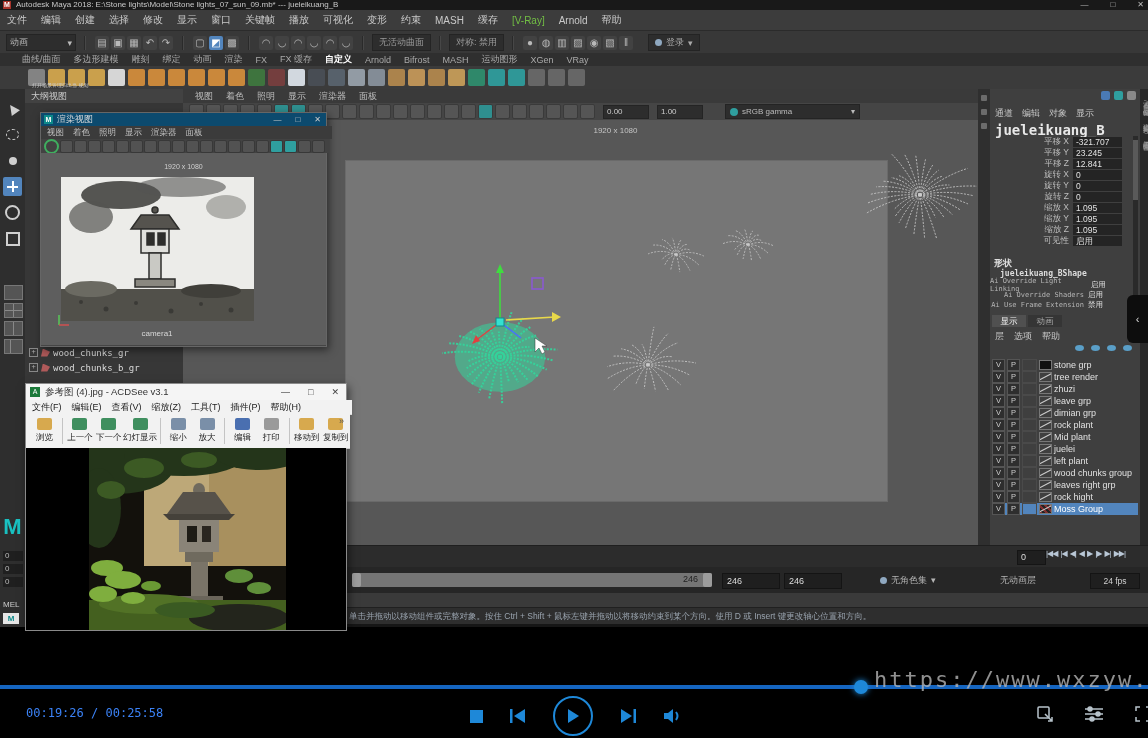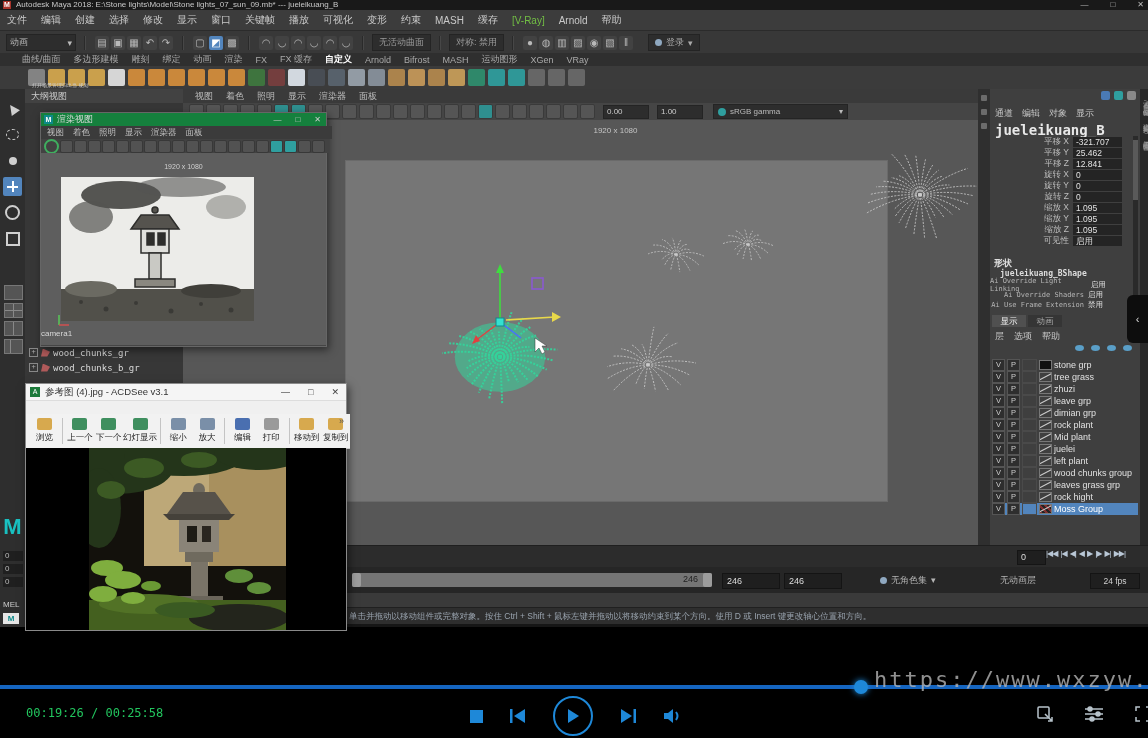--- a/index.html
+++ b/index.html
@@ -66,21 +66,21 @@
   #viewport{position:absolute;left:183px;top:89px;width:795px;height:456px;background:#565656;}
   #vp-menus{position:absolute;left:0;top:0;width:795px;height:14px;background:#3a3a3a;display:flex;
     gap:13px;align-items:center;padding-left:12px;font-size:9px;color:#bdbdbd;}
   #vp-toolbar{position:absolute;left:0;top:14px;width:795px;height:17px;background:#454545;display:flex;
     align-items:center;gap:2px;padding-left:6px;}
   .vpi{width:13px;height:13px;background:#555;border:1px solid #3a3a3a;border-radius:2px;}
   .vpi.teal{background:#2f8f8f;}
   .vp-field{width:38px;height:12px;background:#2d2d2d;border:1px solid #242424;color:#ccc;font-size:8px;
     display:flex;align-items:center;padding:0 3px;margin-left:6px;}
   #gamma-dd{width:125px;height:13px;background:#2d2d2d;border:1px solid #242424;color:#bbb;font-size:8px;
-    display:flex;align-items:center;gap:4px;padding:0 4px;margin-left:8px;justify-content:space-between;}
+    display:flex;align-items:center;gap:4px;padding:0 4px;margin-left:20px;justify-content:space-between;}
   .gamma-ball{width:8px;height:8px;border-radius:50%;background:#2f9f9f;}
   #vp-canvas{position:absolute;left:0;top:31px;width:795px;height:425px;background:#575757;overflow:hidden;}
   #gate{position:absolute;left:162px;top:40px;width:541px;height:340px;background:#767676;border:1px solid #6a6a6a;}
   #res-label{position:absolute;left:162px;top:6px;width:541px;text-align:center;font-size:8px;color:#c4c4c4;}
   #persp-label{position:absolute;left:162px;top:408px;width:541px;text-align:center;font-size:9px;color:#d0d0d0;}
   #plants{position:absolute;left:0;top:0;}
   
   #right-strip{position:absolute;left:978px;top:89px;width:12px;height:456px;background:#2f2f2f;
     display:flex;flex-direction:column;align-items:center;gap:8px;padding-top:6px;}
   .strip-dot{width:6px;height:6px;background:#6b6b6b;border-radius:1px;}
@@ -149,37 +149,37 @@
   .lb-field{position:absolute;left:3px;width:18px;height:10px;background:#1f1f1f;color:#bbb;font-size:8px;
     line-height:10px;padding-left:2px;}
   #mel-label{position:absolute;left:3px;top:55px;font-size:8px;color:#ccc;}
   #script-icon{position:absolute;left:3px;top:68px;width:16px;height:11px;background:#e6e6e6;color:#0e8a8a;
     font-size:8px;font-weight:bold;line-height:11px;text-align:center;}
   #maya-logo{position:absolute;left:0px;top:512px;width:25px;height:30px;background:#2e2e2e;color:#19c0c0;
     font-size:22px;font-weight:bold;line-height:30px;text-align:center;z-index:2;}
   
   #rw{position:absolute;left:40px;top:112px;width:285px;height:233px;background:#454545;border:1px solid #666;
     box-shadow:2px 3px 8px rgba(0,0,0,.5);z-index:5;}
-  #rw-titlebar{position:absolute;left:0;top:0;width:285px;height:13px;background:#15803d;font-size:9px;
+  #rw-titlebar{position:absolute;left:0;top:0;width:285px;height:13px;background:#0c4a6e;font-size:9px;
     line-height:13px;color:#ddd;}
   #rw-icon{position:absolute;left:3px;top:2px;width:9px;height:9px;background:#0e8a8a;color:#fff;font-size:7px;
     line-height:9px;text-align:center;font-weight:bold;}
   #rw-title-text{position:absolute;left:16px;top:0;}
   #rw-controls{position:absolute;right:5px;top:0;display:flex;gap:14px;font-size:8px;color:#ccc;}
   #rw-menus{position:absolute;left:0;top:13px;width:285px;height:13px;background:#3b3b3b;display:flex;gap:9px;
     align-items:center;padding-left:6px;font-size:8.5px;color:#c0c0c0;}
   #rw-toolbar{position:absolute;left:0;top:26px;width:285px;height:14px;background:#424242;display:flex;gap:1px;
     align-items:center;padding-left:3px;}
   .rwi{width:11px;height:11px;background:#525252;border:1px solid #383838;border-radius:2px;}
   .rwi.teal{background:#2f9f9f;}
   .rwi.ring{background:transparent;border:2px solid #3fae5f;border-radius:50%;}
   #rw-content{position:absolute;left:0;top:40px;width:285px;height:192px;background:#5e5e5e;}
   #rw-res{position:absolute;left:0;top:10px;width:285px;text-align:center;font-size:7px;color:#d0d0d0;}
   #rw-img{position:absolute;left:20px;top:24px;width:193px;height:144px;}
-  #rw-camera{position:absolute;left:0;top:176px;width:232px;font-size:8px;color:#d8d8d8;}
+  #rw-camera{position:absolute;left:0;top:176px;width:232px;text-align:center;font-size:8px;color:#d8d8d8;}
   #rw-axis{position:absolute;left:14px;top:158px;width:18px;height:18px;}
   
   #ac{position:absolute;left:25px;top:383px;width:320px;height:246px;background:#f0f0f0;border:1px solid #8a8a8a;
     box-shadow:2px 3px 8px rgba(0,0,0,.5);z-index:6;}
   #ac-titlebar{position:absolute;left:0;top:0;width:320px;height:16px;background:#f5f5f5;font-size:9.5px;
     line-height:16px;color:#333;border-bottom:1px solid #ddd;}
   #ac-icon{position:absolute;left:4px;top:3px;width:10px;height:10px;background:#1c7a3a;color:#fff;font-size:7px;
     line-height:10px;text-align:center;}
   #ac-title-text{position:absolute;left:19px;top:0;}
   #ac-controls{position:absolute;right:7px;top:0;display:flex;gap:18px;font-size:9px;color:#444;}
@@ -191,21 +191,21 @@
   .ac-ico{width:15px;height:12px;border-radius:2px;}
   .ac-lab{font-size:8.5px;color:#222;white-space:nowrap;}
   .ac-sep{width:1px;height:26px;background:#c4c4c4;margin:0 3px;}
   #ac-over{position:absolute;right:2px;top:32px;font-size:9px;color:#555;}
   #ac-content{position:absolute;left:0;top:64px;width:320px;height:182px;background:#000;}
   #ac-photo{position:absolute;left:63px;top:0;width:197px;height:182px;}
   
   #progress-line{position:absolute;left:0;top:685px;width:1148px;height:4px;background:#1565c0;z-index:10;}
   #progress-dot{position:absolute;top:680px;width:14px;height:14px;border-radius:50%;background:#1e88d8;
     box-shadow:0 0 6px #1e88d8;z-index:11;}
-  #time-display{position:absolute;left:26px;top:706px;font-size:12px;color:#22c55e;z-index:10;
+  #time-display{position:absolute;left:26px;top:706px;font-size:12px;color:#3b82f6;z-index:10;
     font-family:"DejaVu Sans Mono",monospace;}
   #vid-controls{position:absolute;left:470px;top:698px;width:220px;height:36px;z-index:10;display:flex;
     align-items:center;gap:26px;}
   .vc{color:#1e88d8;fill:#1e88d8;display:flex;align-items:center;justify-content:center;}
   #stop-btn{width:13px;height:13px;background:#1e88d8;}
   #play-btn{width:36px;height:36px;border:2px solid #1e88d8;border-radius:50%;}
   #vr-icons{position:absolute;left:1036px;top:705px;display:flex;gap:30px;z-index:12;}
   .vri{stroke:#b8c4cc;fill:none;stroke-width:1.5;}
   #watermark{position:absolute;right:14px;top:658px;text-align:right;z-index:11;color:#b4b4b4;}
   #wm-line1{font-size:27px;letter-spacing:4px;opacity:.85;}
@@ -585,21 +585,21 @@
           <div class="mitem">显示</div>
         </div>
       <div id="cb-object">jueleikuang_B</div>
       <div id="cb-rows">
           <div class="cb-row">
             <div class="cb-label">平移 X</div>
             <div class="cb-val">-321.707</div>
           </div>
           <div class="cb-row">
             <div class="cb-label">平移 Y</div>
-            <div class="cb-val">25.462</div>
+            <div class="cb-val">23.245</div>
           </div>
           <div class="cb-row">
             <div class="cb-label">平移 Z</div>
             <div class="cb-val">12.841</div>
           </div>
           <div class="cb-row">
             <div class="cb-label">旋转 X</div>
             <div class="cb-val">0</div>
           </div>
           <div class="cb-row">
@@ -667,21 +667,21 @@
             <div class="lv">P</div>
             <div class="lspace"></div>
             <div class="lswatch solid"></div>
             <div>stone grp</div>
           </div>
           <div class="layer-row">
             <div class="lv">V</div>
             <div class="lv">P</div>
             <div class="lspace"></div>
             <div class="lswatch line"></div>
-            <div>tree grass</div>
+            <div>tree render</div>
           </div>
           <div class="layer-row">
             <div class="lv">V</div>
             <div class="lv">P</div>
             <div class="lspace"></div>
             <div class="lswatch line"></div>
             <div>zhuzi</div>
           </div>
           <div class="layer-row">
             <div class="lv">V</div>
@@ -730,21 +730,21 @@
             <div class="lv">P</div>
             <div class="lspace"></div>
             <div class="lswatch line"></div>
             <div>wood chunks group</div>
           </div>
           <div class="layer-row">
             <div class="lv">V</div>
             <div class="lv">P</div>
             <div class="lspace"></div>
             <div class="lswatch line"></div>
-            <div>leaves grass grp</div>
+            <div>leaves right grp</div>
           </div>
           <div class="layer-row">
             <div class="lv">V</div>
             <div class="lv">P</div>
             <div class="lspace"></div>
             <div class="lswatch line"></div>
             <div>rock hight</div>
           </div>
           <div class="layer-row sel">
             <div class="lv">V</div>
@@ -893,20 +893,29 @@
   <div id="ac">
     <div id="ac-titlebar">
       <span id="ac-icon">A</span>
       <span id="ac-title-text">参考图 (4).jpg - ACDSee v3.1</span>
       <span id="ac-controls">
           <span>—</span>
           <span>□</span>
           <span>✕</span>
         </span>
     </div>
+    <div id="ac-menus">
+        <div class="mitem">文件(F)</div>
+        <div class="mitem">编辑(E)</div>
+        <div class="mitem">查看(V)</div>
+        <div class="mitem">缩放(Z)</div>
+        <div class="mitem">工具(T)</div>
+        <div class="mitem">插件(P)</div>
+        <div class="mitem">帮助(H)</div>
+      </div>
     <div id="ac-toolbar">
         <div class="ac-btn">
           <div class="ac-ico" style="background: rgb(215, 169, 78);"></div>
           <div class="ac-lab">浏览</div>
         </div>
         <div class="ac-sep"></div>
         <div class="ac-btn">
           <div class="ac-ico" style="background: rgb(63, 143, 95);"></div>
           <div class="ac-lab">上一个</div>
         </div>

